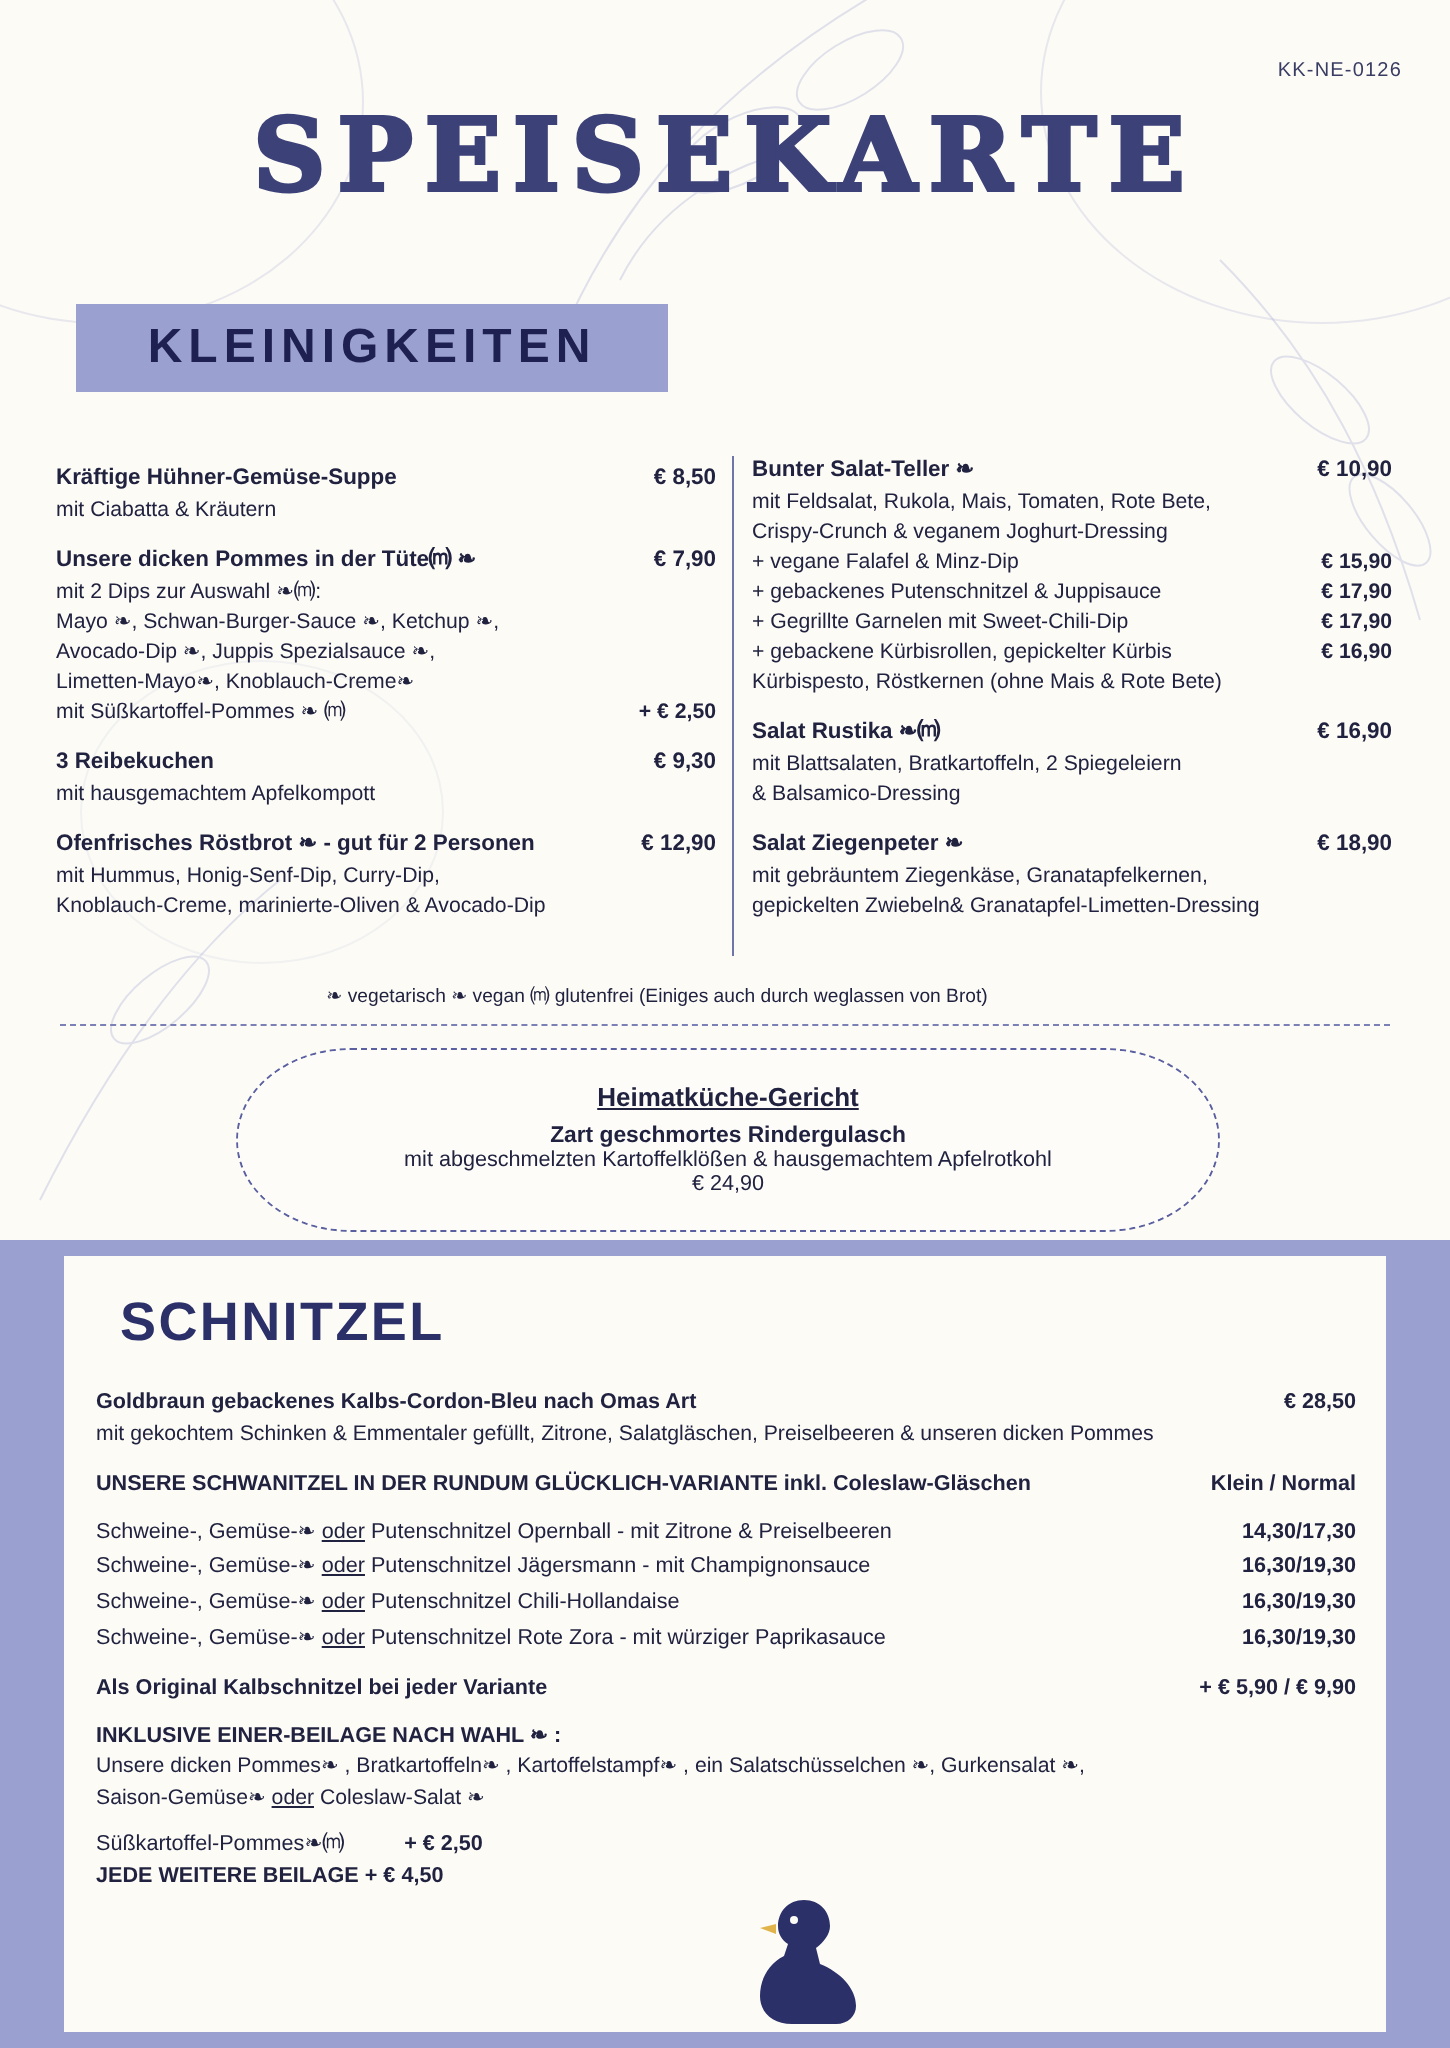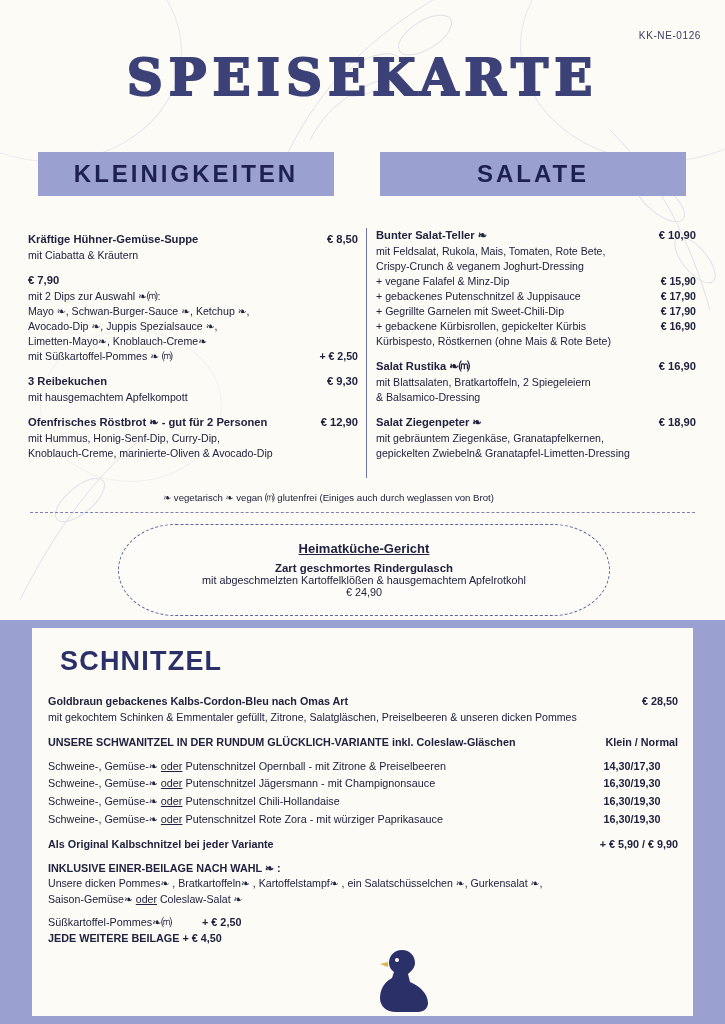--- a/index.html
+++ b/index.html
@@ -178,21 +178,21 @@
     line-height: 1.45;
   }
   .row-sb { display: flex; justify-content: space-between; }
   .b { font-weight: 700; }
   .variants { margin-top: 10px; }
   .vrow {
     display: flex;
     justify-content: space-between;
     margin-bottom: 2px;
   }
-  .vprice { font-weight: 700; width: 92px; text-align: center; }
+  .vprice { font-weight: 700; width: 92px; text-align: right; }
   .underline { text-decoration: underline; }
   .duck {
     position: absolute;
     left: 340px;
     bottom: 2px;
     width: 60px;
     height: 70px;
   }
   .small-note { font-size: 10.6px; }
 </style>
@@ -220,36 +220,36 @@
     <ellipse cx="90" cy="70" rx="30" ry="13" stroke="#8d93c8" fill="none" stroke-width="1" transform="rotate(-40 90 70)"></ellipse>
   </svg>
 
   <div class="code">KK-NE-0126</div>
 
   <div class="title">
     <span>SPEISEKARTE</span>
   </div>
 
   <div class="banner left">KLEINIGKEITEN</div>
-  <div class="banner right">SALATE</div>
 
   <div class="divider-v"></div>
 
   <div class="col left">
 
     <div class="item">
       <div class="item-head">
         <span class="nm">Kräftige Hühner-Gemüse-Suppe</span>
         <span class="price">€  8,50</span>
       </div>
       <div class="desc">mit Ciabatta &amp; Kräutern</div>
     </div>
 
     <div class="item">
       <div class="item-head">
+        <span class="nm">Unsere dicken Pommes in der Tüte⒨ ❧</span>
         <span class="price">€  7,90</span>
       </div>
       <div class="desc">mit 2 Dips zur Auswahl ❧⒨:</div>
       <div class="desc">Mayo ❧, Schwan-Burger-Sauce ❧, Ketchup ❧,</div>
       <div class="desc">Avocado-Dip ❧, Juppis Spezialsauce ❧,</div>
       <div class="desc">Limetten-Mayo❧, Knoblauch-Creme❧</div>
       <div class="sub bold-price">
         <span>mit Süßkartoffel-Pommes ❧ ⒨</span>
         <span class="p">+ €  2,50</span>
       </div>

